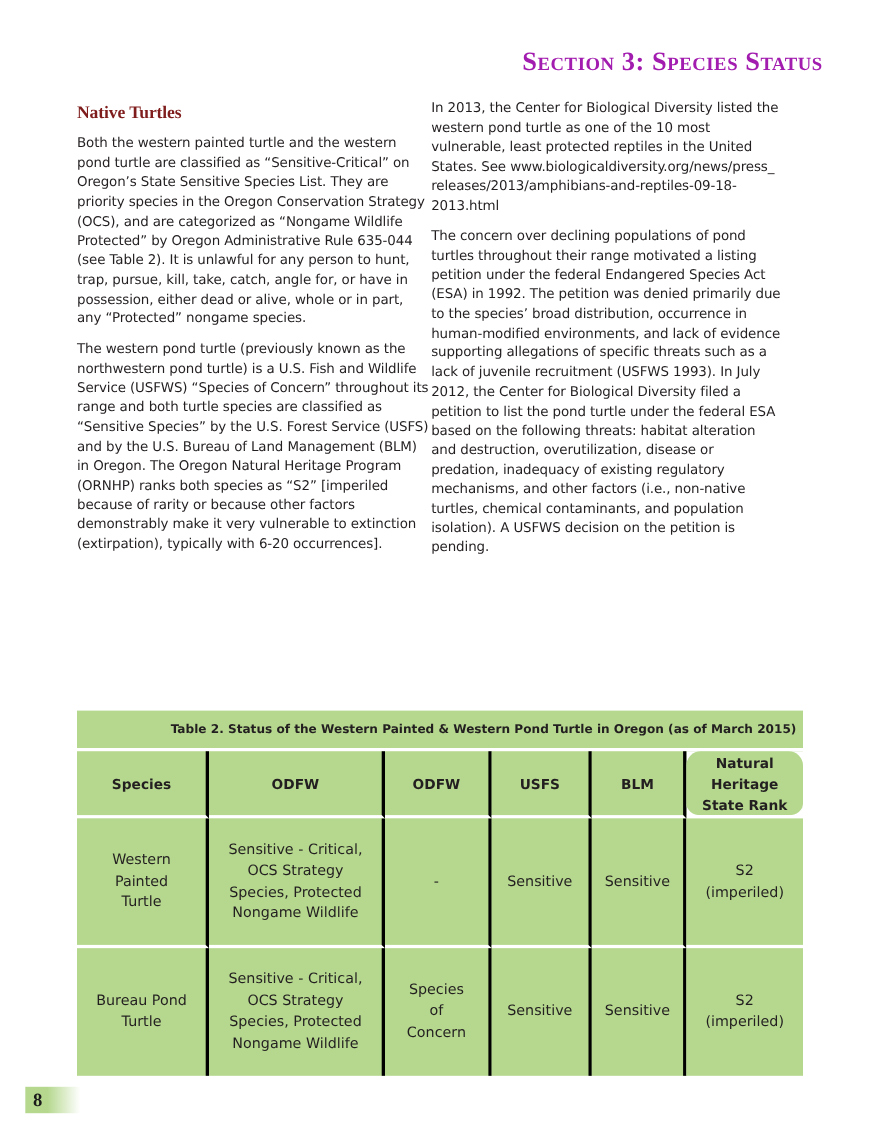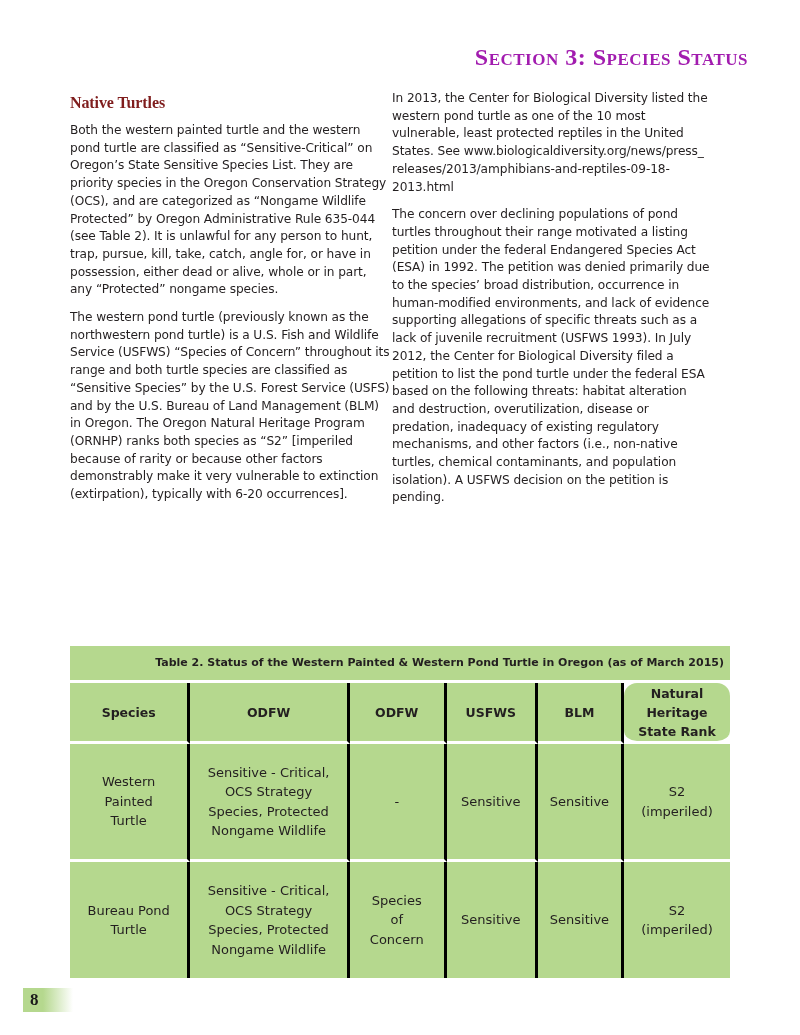--- a/index.html
+++ b/index.html
@@ -59,21 +59,21 @@
         <col style="width:107px">
     </colgroup>
     <tbody>
         <tr>
       <td colspan="6" class="caption-cell">Table 2. Status of the Western Painted &amp; Western Pond Turtle in Oregon (as of March 2015)</td>
     </tr>
     <tr>
       <th>Species</th>
       <th>ODFW</th>
       <th>ODFW</th>
-      <th>USFWS</th>
+      <th>USFS</th>
       <th>BLM</th>
       <th style="padding:0 14px;border-radius:13px;">Natural Heritage State Rank</th>
     </tr>
     <tr class="row1">
       <td style="padding:0 32px;">Western Painted Turtle</td>
       <td style="padding:0 14px;">Sensitive - Critical, OCS Strategy Species, Protected Nongame Wildlife</td>
       <td>-</td>
       <td>Sensitive</td>
       <td>Sensitive</td>
       <td style="padding:0 14px;">S2 (imperiled)</td>

